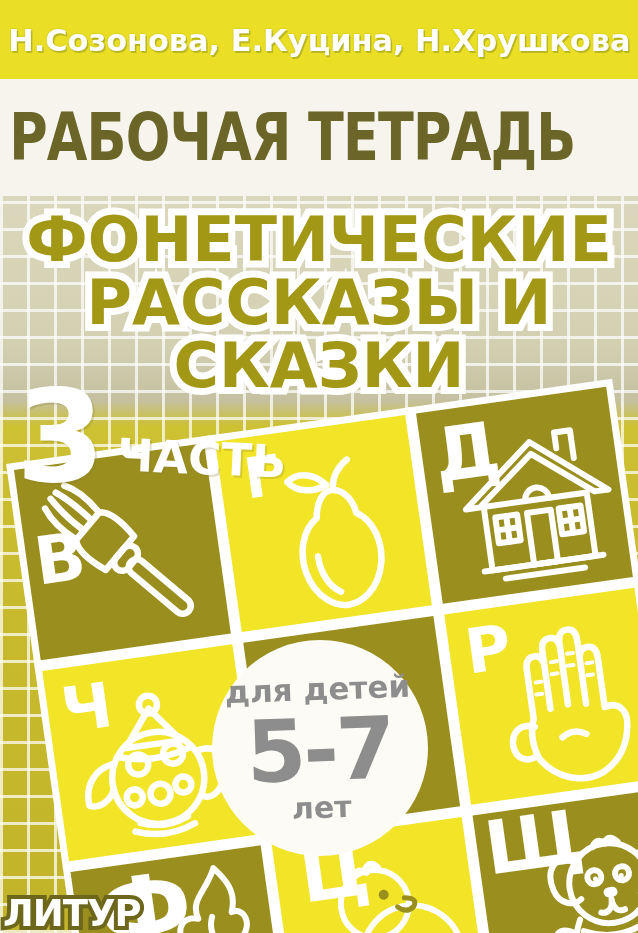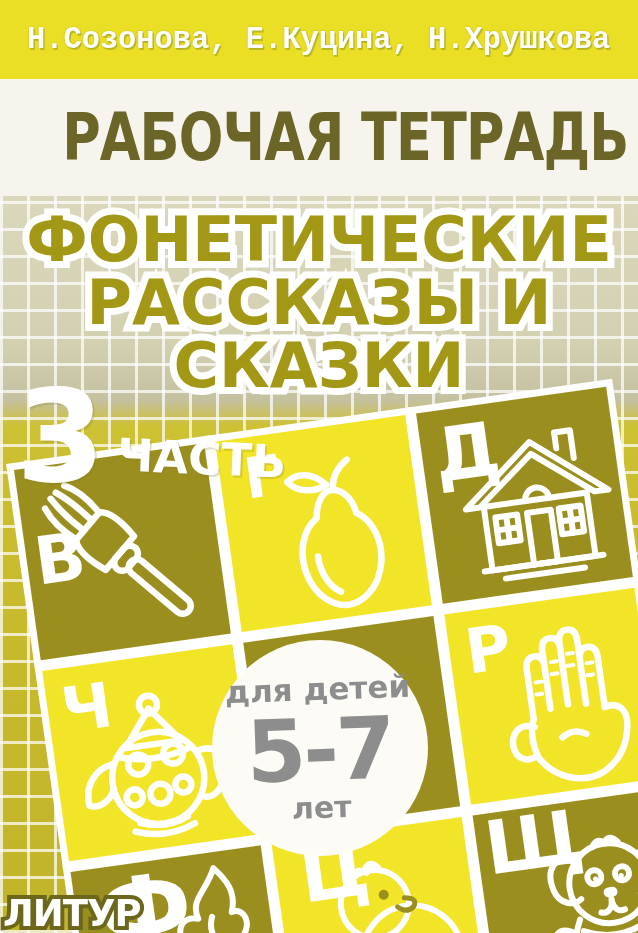--- a/index.html
+++ b/index.html
@@ -5,30 +5,30 @@
   html,body{margin:0;padding:0;background:#888;}
   .cover{
     position:relative; width:638px; height:933px; overflow:hidden;
     background:#f6f4ec; font-family:"DejaVu Sans","Liberation Sans",sans-serif;
     margin:0 auto;
   }
   
   .authors-band{
     position:absolute; left:0; top:0; width:638px; height:79px;
     background:var(--band-yellow,#eadf25);
-    display:flex; align-items:center; justify-content:center;font-family:Liberation Mono, monospace;
+    display:flex; align-items:center; justify-content:center;
   }
   .authors-text{
     color:#fff; font-weight:900; font-size:31px; letter-spacing:0px; white-space:nowrap;
     text-shadow:1.5px 1.5px 0 rgba(110,120,30,.35), 0 0 2px rgba(110,120,30,.35);
     transform:scaleX(.98);
   }
   .series-band{
     position:absolute; left:0; top:79px; width:638px; height:117px;
-    background:#f6f4ec; display:flex; align-items:center; justify-content:flex-start;
+    background:#f6f4ec; display:flex; align-items:center; justify-content:flex-end;
   }
   .series-text{
     color:var(--series-green,#6b6528); font-weight:900; font-size:64px; white-space:nowrap;
     transform:scaleX(.82) scaleY(1.02); letter-spacing:-1px;
   }
   
   .grid-bg{
     position:absolute; left:0; top:196px; width:638px; height:737px;
     background-image:
       repeating-linear-gradient(90deg, rgba(255,255,255,.72) 0 3px, rgba(255,255,255,0) 3px 27px),

